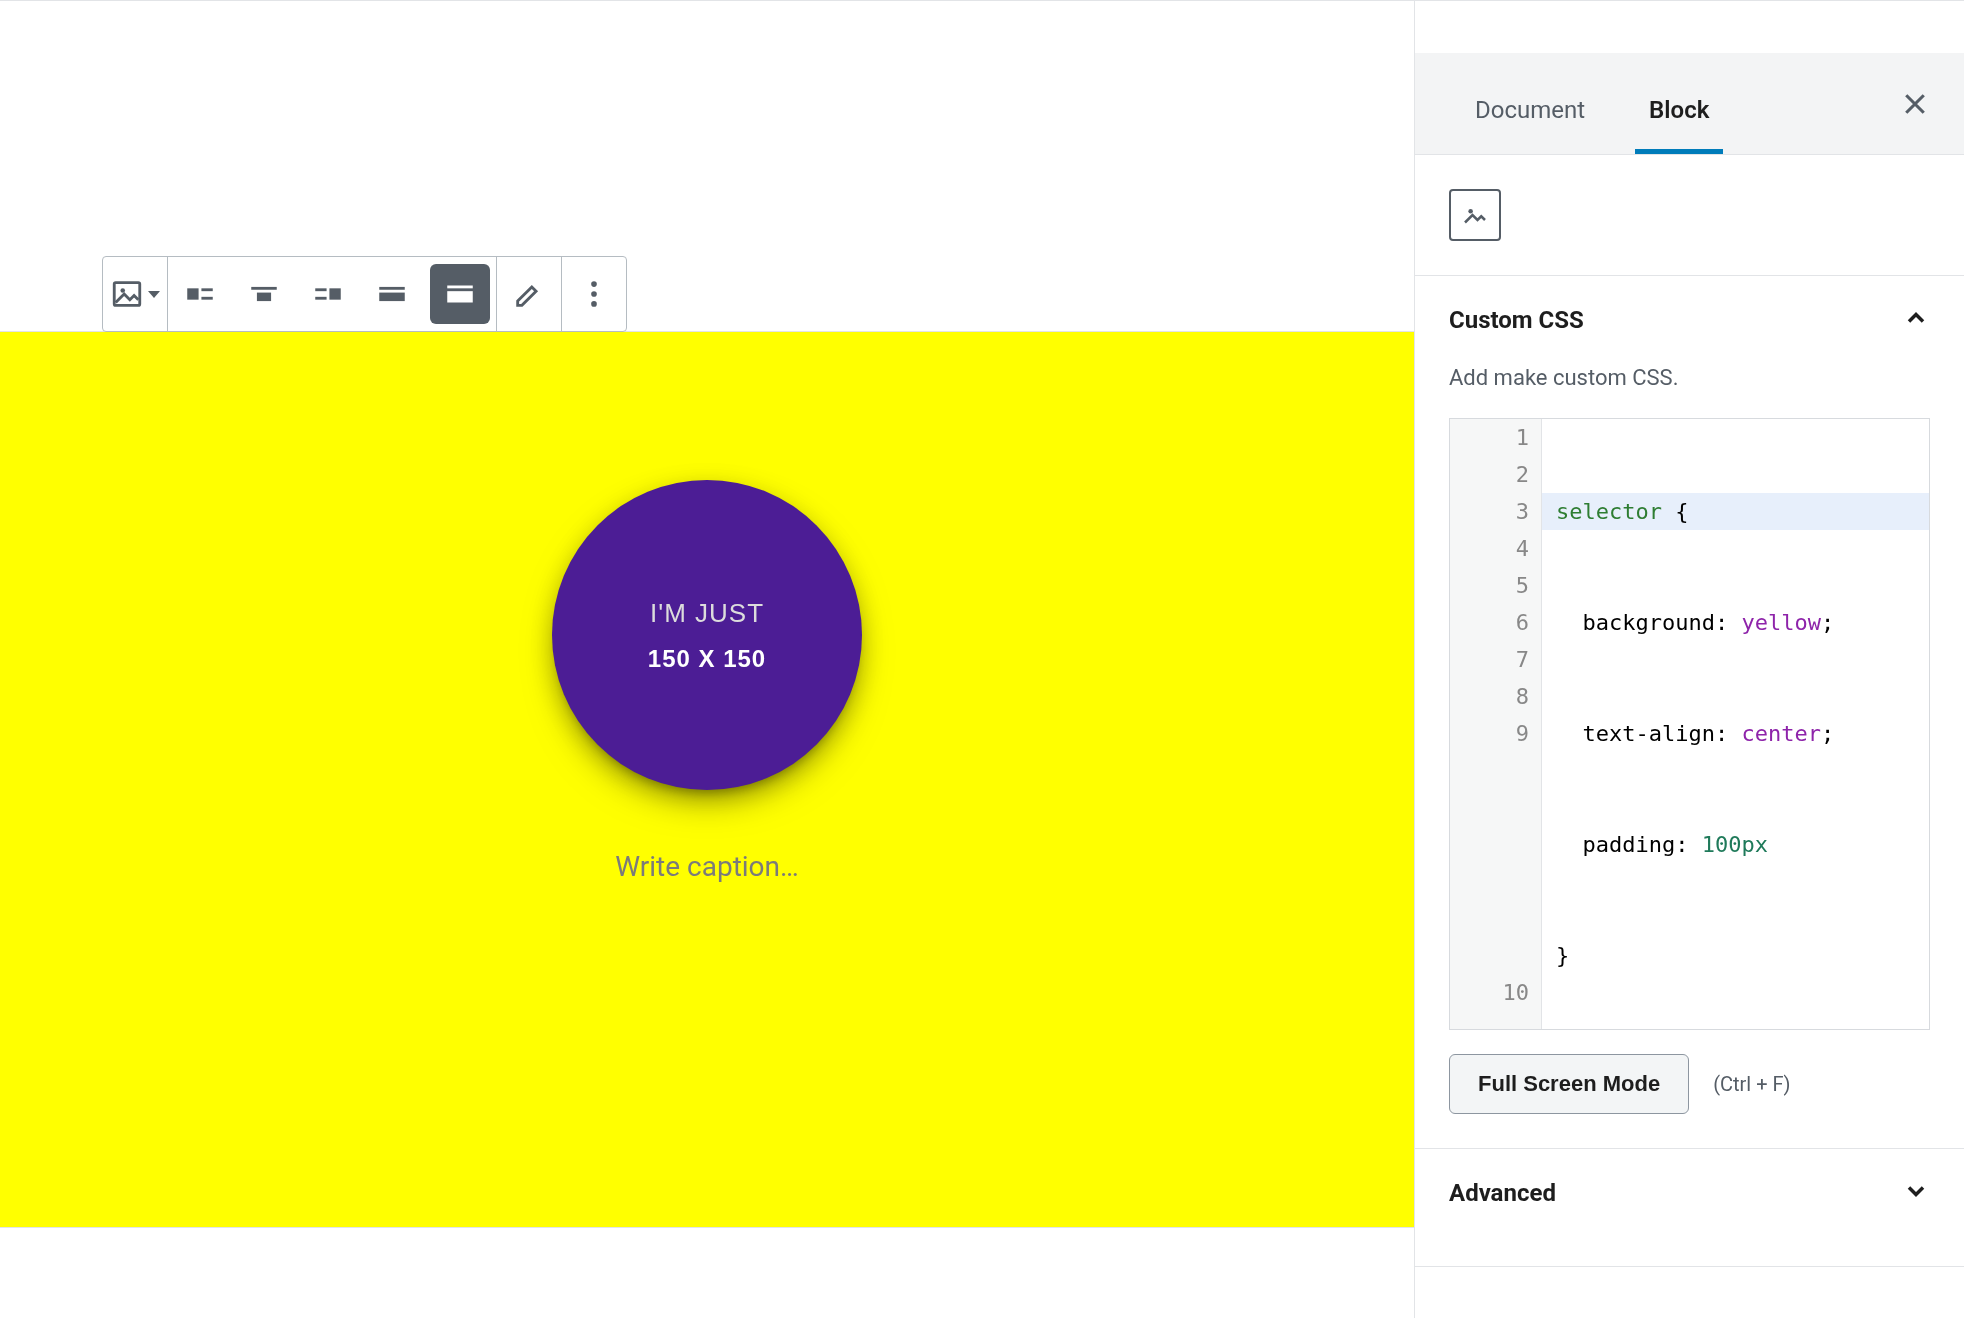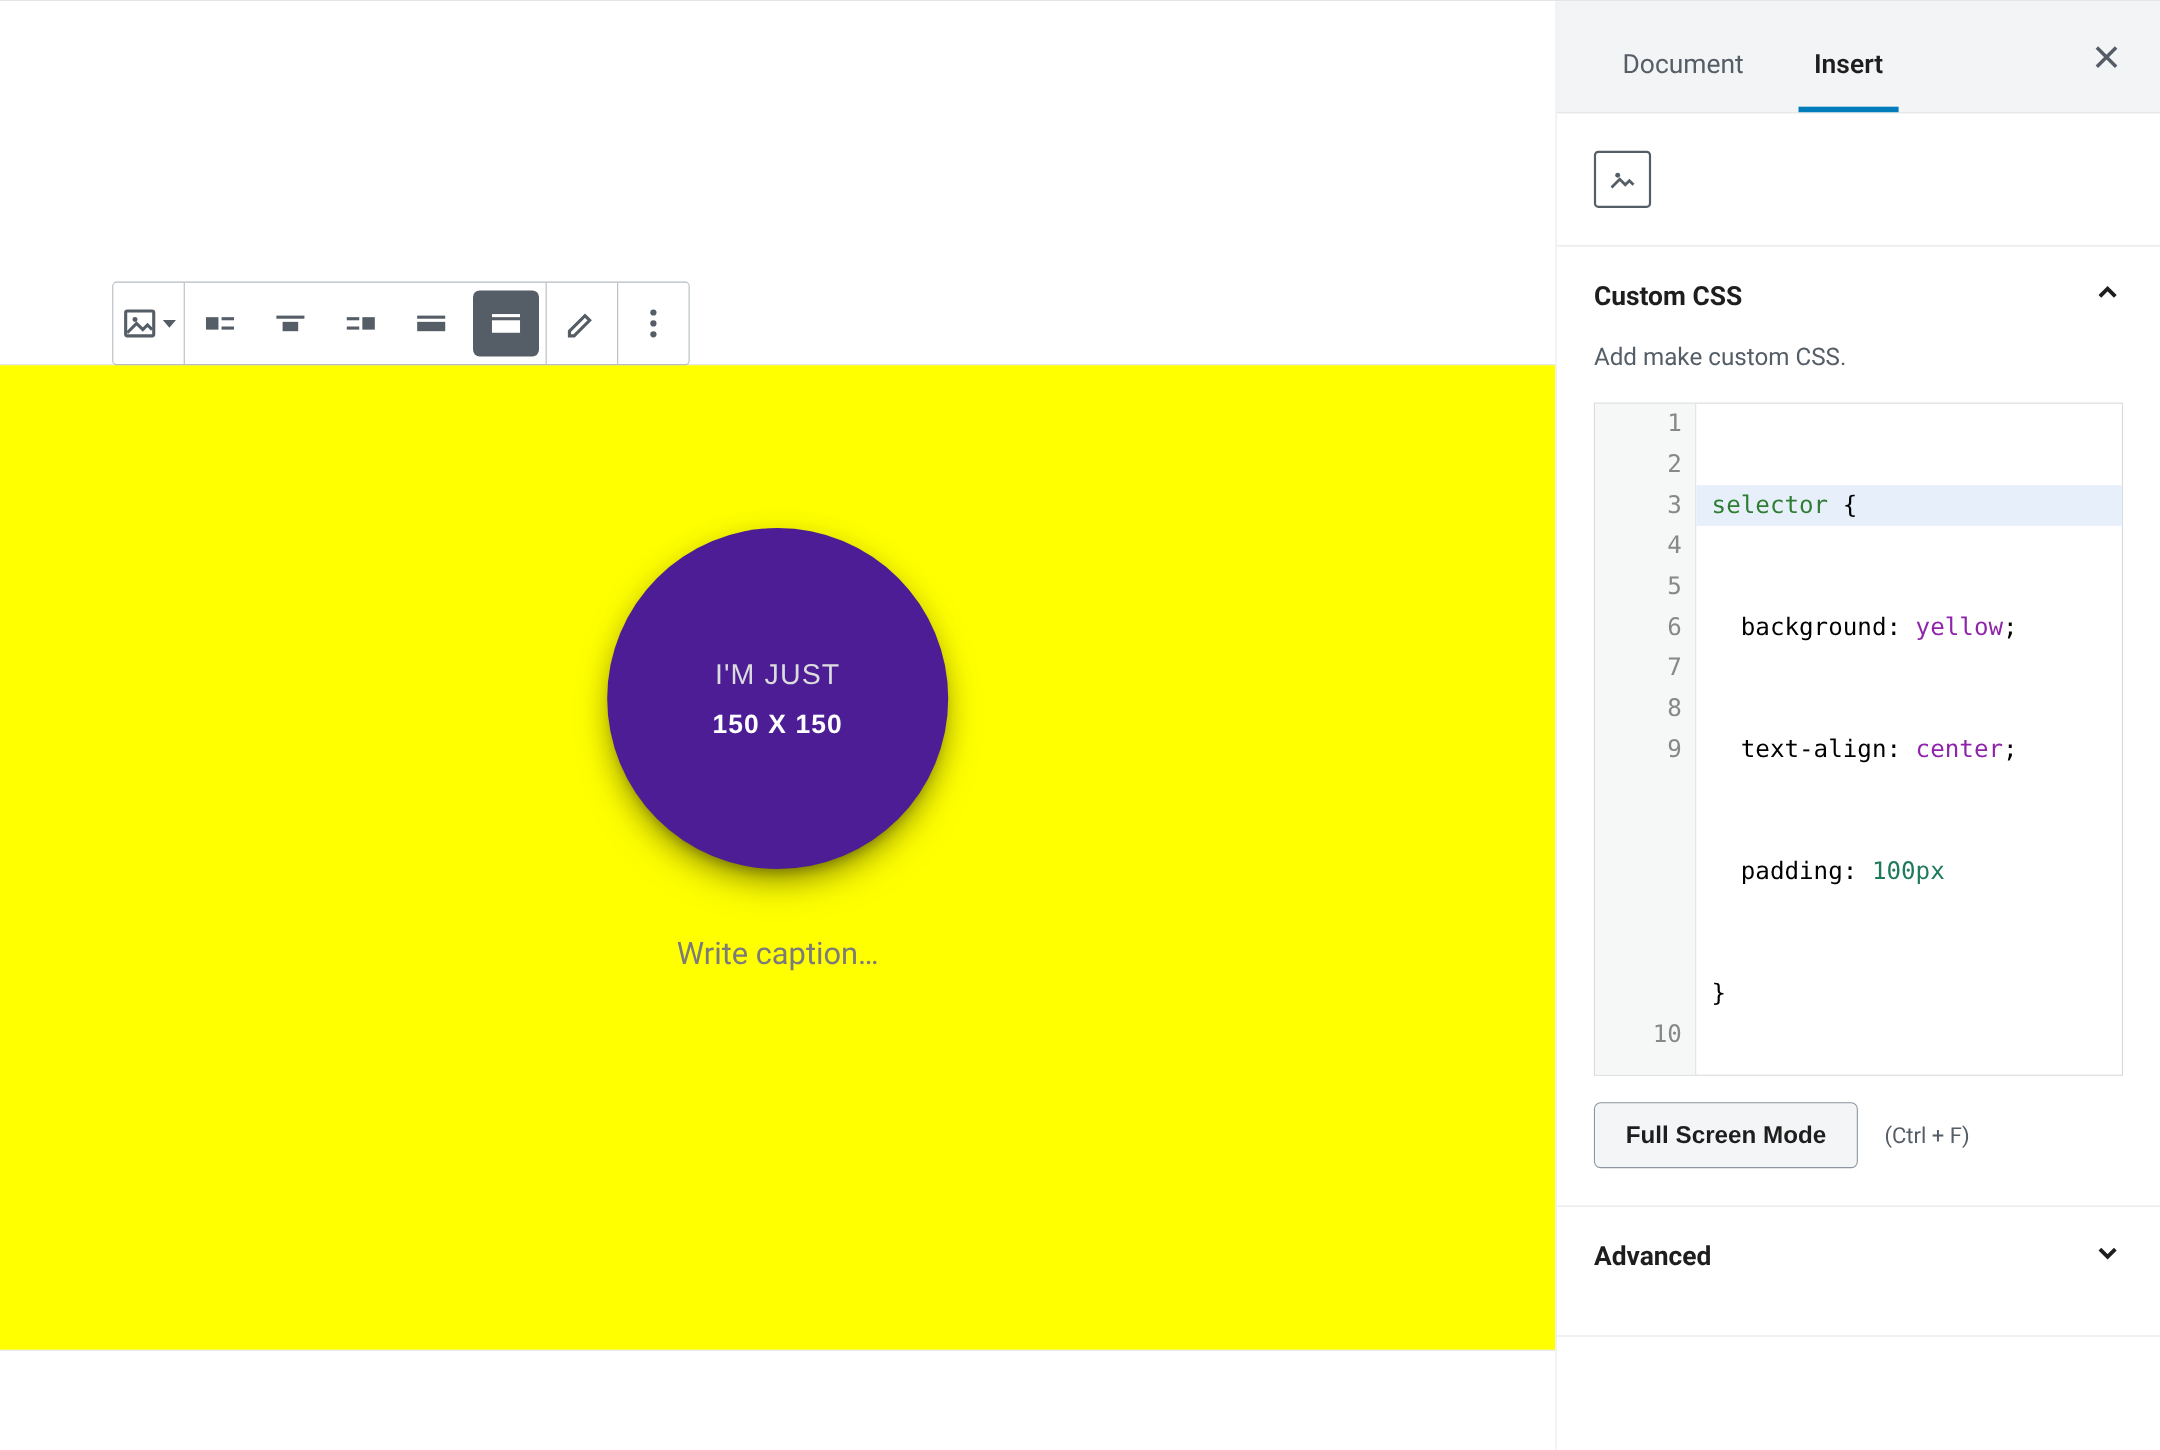--- a/index.html
+++ b/index.html
@@ -112,20 +112,21 @@
 
   
   .sidebar {
     width: 550px;
     flex: 0 0 550px;
     border-left: 1px solid #e2e4e7;
     background: #fff;
     display: flex;
     flex-direction: column;
     overflow: hidden;
+    justify-content: center;
   }
   .sb-tabs {
     height: 102px;
     background: #f3f4f5;
     border-bottom: 1px solid #e2e4e7;
     display: flex;
     align-items: flex-end;
     padding: 0 28px;
     position: relative;
   }
@@ -314,21 +315,21 @@
         <div class="caption" contenteditable="true" style="">Write caption…</div>
       </div>
     </div>
 
   </div>
 
   <div class="sidebar">
 
     <div class="sb-tabs">
       <div class="sb-tab">Document</div>
-      <div class="sb-tab active">Insert</div>
+      <div class="sb-tab active">Block</div>
       <div class="sb-close">
         <svg viewBox="0 0 24 24">
             <path d="M5 5 L19 19 M19 5 L5 19" stroke="currentColor" stroke-width="2.5"></path>
           </svg>
       </div>
     </div>
 
     <div class="sb-section block-info">
       <div class="icon-box">
         <svg viewBox="0 0 24 24">

